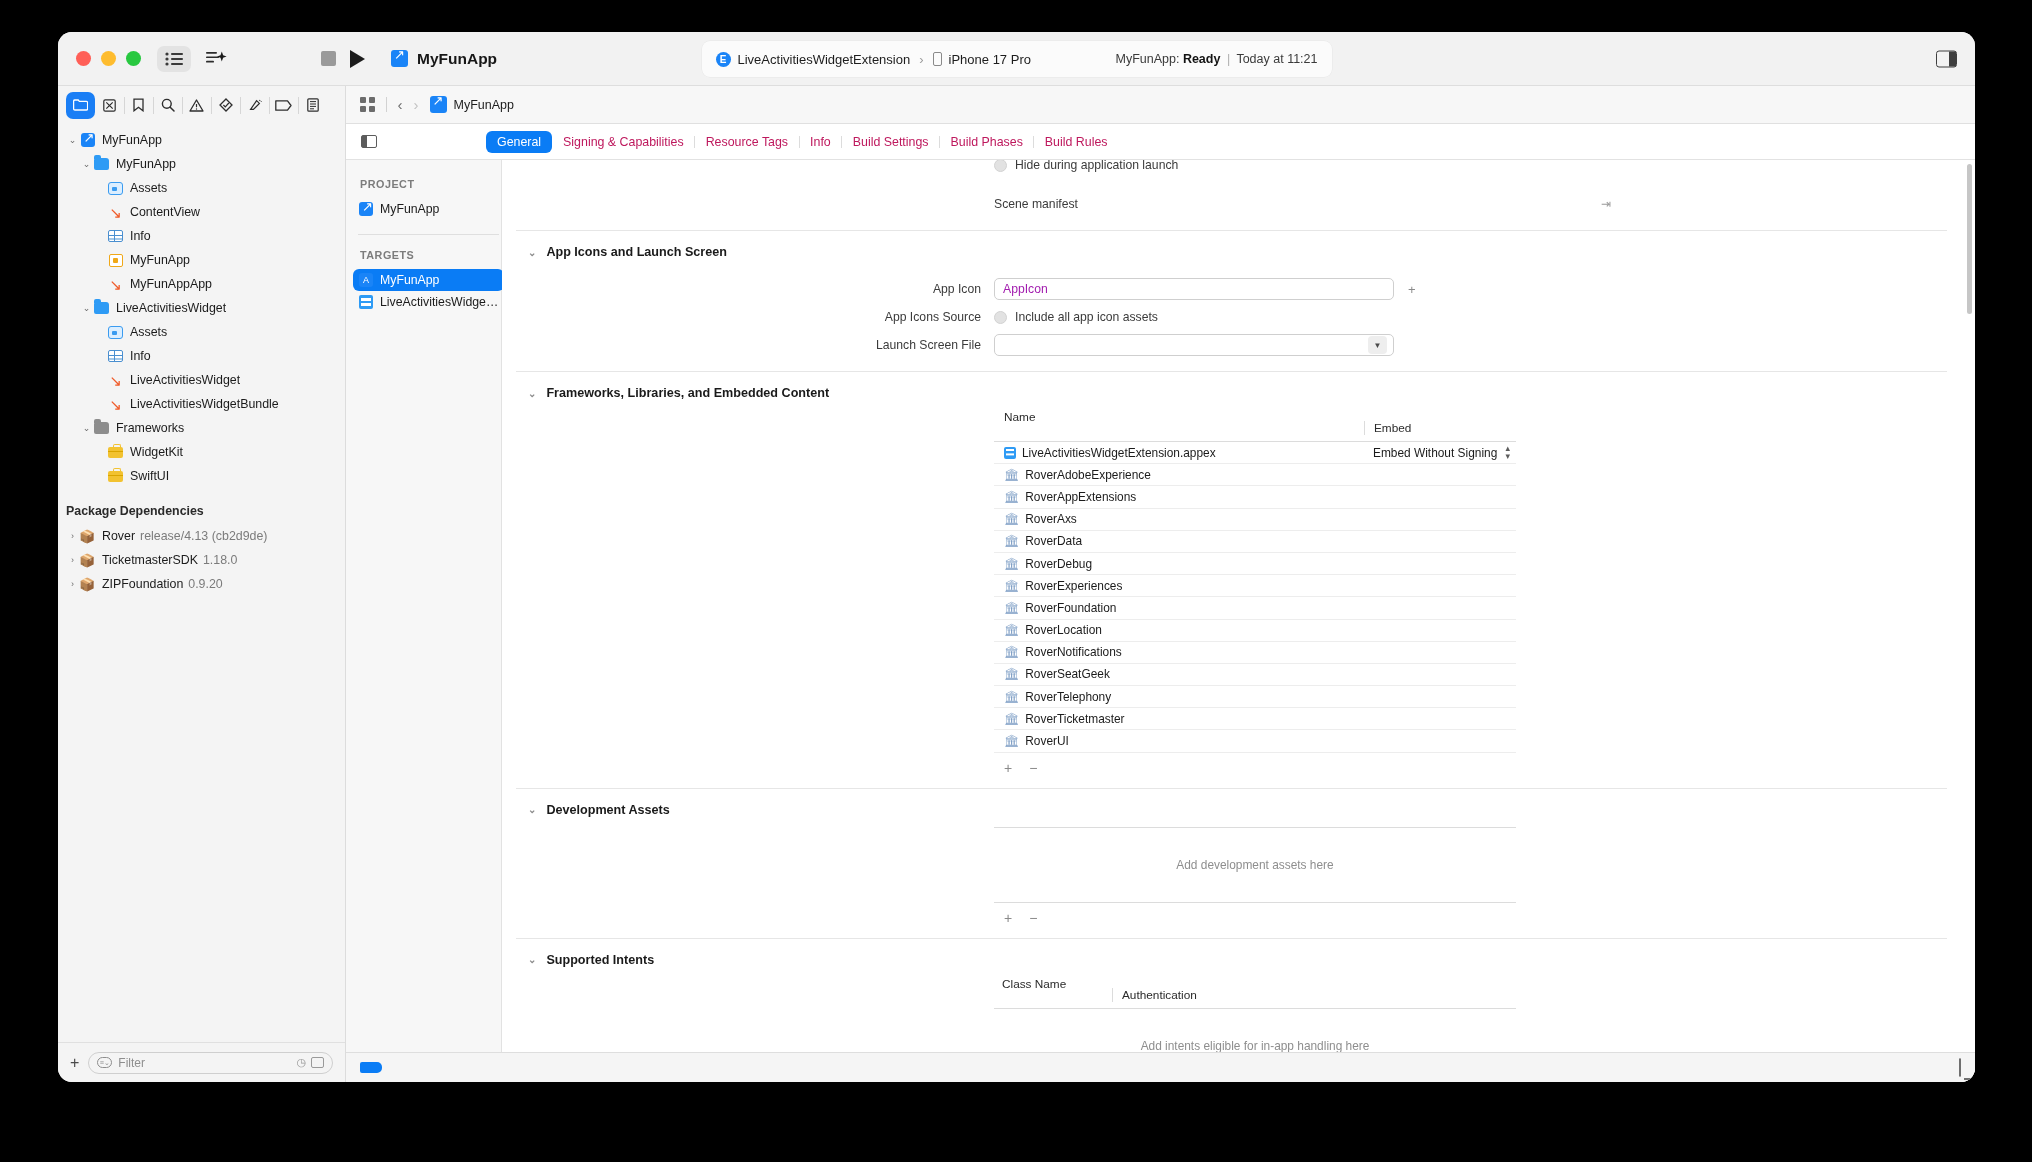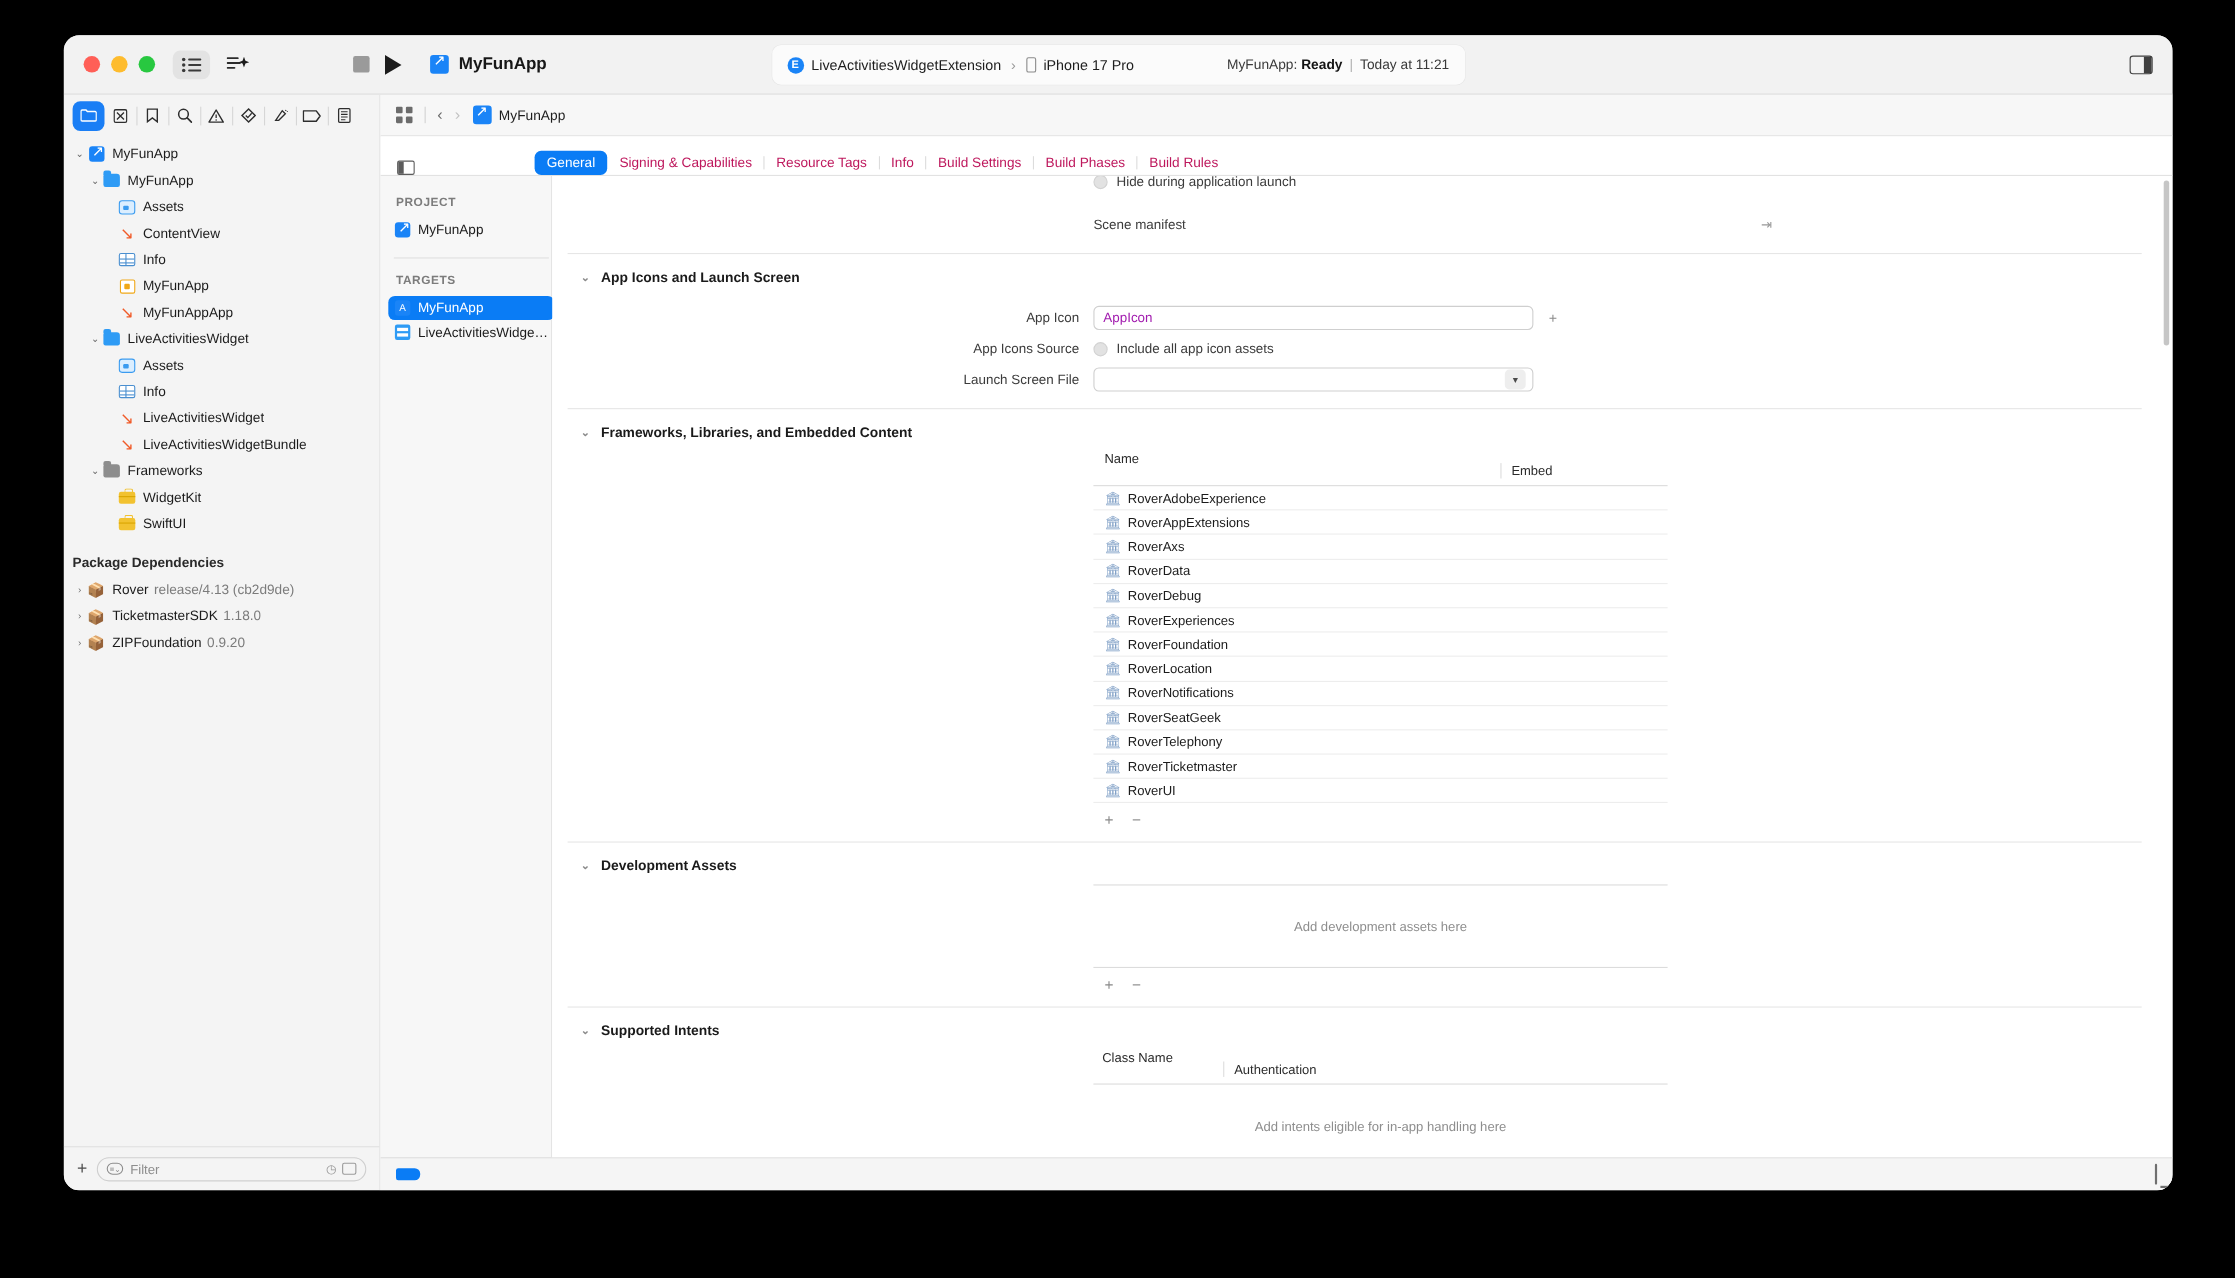--- a/index.html
+++ b/index.html
@@ -201,21 +201,21 @@
     border-bottom: 1px solid #e0e0e0;
   }
   .grid4 { display: grid; grid-template-columns: 6px 6px; grid-template-rows: 6px 6px; gap: 2.5px; }
   .grid4 i { background: #6c6c6c; border-radius: 1px; }
   .jb-sep { width: 1px; height: 15px; background: #d2d2d2; }
   .jb-arrow { font-size: 15px; color: #6d6d6d; }
   .jb-arrow.dim { color: #c2c2c2; }
   .jb-item { display: flex; align-items: center; gap: 7px; font-size: 12.5px; color: #1d1d1d; }
 
   .tabstrip {
-    height: 36px; flex: none; display: flex; align-items: flex-end;
+    height: 36px; flex: none; display: flex; align-items: center;
     background: #fff; padding-left: 10px;
     border-bottom: 1px solid #e2e2e2;
   }
   .sidebar-toggle { width: 26px; display: flex; align-items: center; justify-content: center; }
   .st-ic { width: 16px; height: 13px; border: 1.5px solid #5c5c5c; border-radius: 2px; position: relative; }
   .st-ic::after { content: ""; position: absolute; left: 0; top: 0; bottom: 0; width: 5px; background: #5c5c5c; }
 
   .tabs-wrap { display: flex; align-items: center; margin-left: 104px; }
   .tab {
     font-size: 12.4px; color: #be185d;
@@ -741,20 +741,30 @@
               </div>
 
               <div class="tbl-wrap">
                 <div class="tbl-head">
                   <div class="th-name">Name</div>
                   <div class="th-embed">Embed</div>
                 </div>
                 <div id="fw-mount">
                     <div class="tbl-row">
                       <div class="td-name">
+                        <span class="ic-appex"></span>
+                        <span>LiveActivitiesWidgetExtension.appex</span>
+                      </div>
+                      <div class="td-embed">
+                        <span>Embed Without Signing</span>
+                        <span class="stepper">▴<br>▾</span>
+                      </div>
+                    </div>
+                    <div class="tbl-row">
+                      <div class="td-name">
                         <span class="ic-lib">🏛</span>
                         <span>RoverAdobeExperience</span>
                       </div>
                       <div class="td-embed"></div>
                     </div>
                     <div class="tbl-row">
                       <div class="td-name">
                         <span class="ic-lib">🏛</span>
                         <span>RoverAppExtensions</span>
                       </div>

